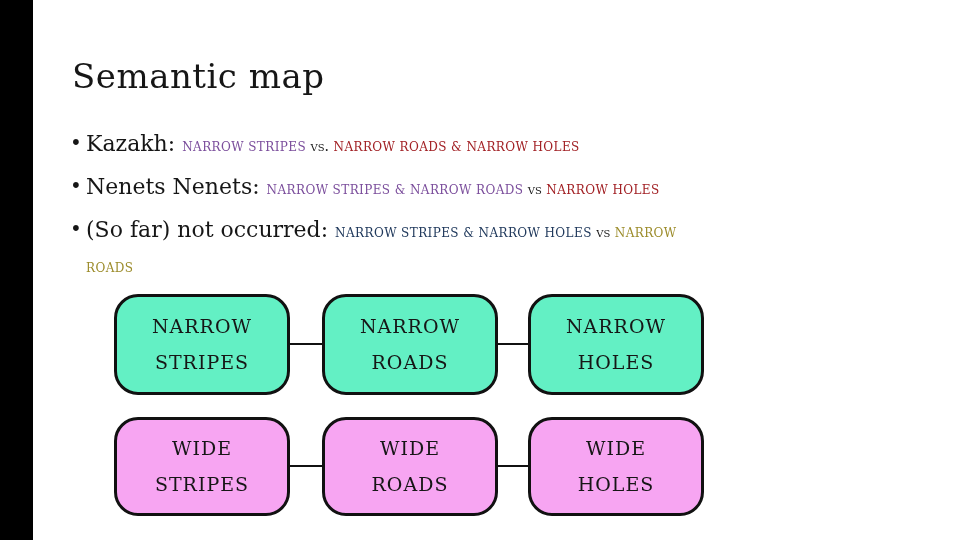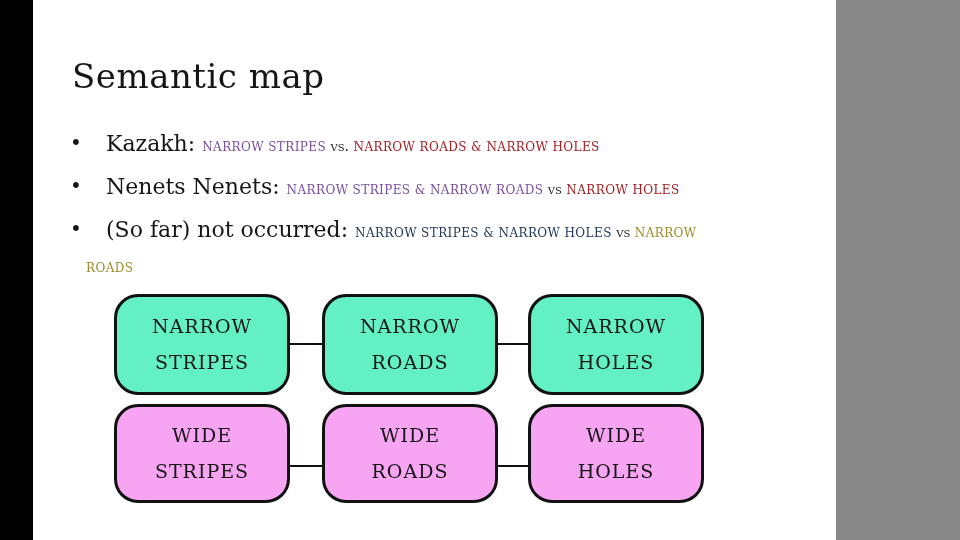--- a/index.html
+++ b/index.html
@@ -1,19 +1,19 @@
 <!DOCTYPE html>
 <html style="--background: #ffffff; --left_bar: #000000; --ink: #161616; --purple: #7b4e9c; --red: #a22125; --navy: #20395c; --olive: #9c8c2b; --green_box: #63f0c4; --pink_box: #f7a5f2;"><head>
 <meta charset="utf-8">
 <style>
   html, body { margin: 0; padding: 0; }
   body { background: #888; }
   .slide {
     position: relative;
-    width: 836px; height: 540px;
+    width: 960px; height: 540px;
     background: var(--background, #fff);
     overflow: hidden;
     font-family: "DejaVu Serif", "Liberation Serif", serif;
   }
   .left-bar {
     position: absolute; left: 0; top: 0;
     width: 33px; height: 540px;
     background: var(--left_bar, #000);
   }
   .title {
@@ -34,38 +34,38 @@
     color: var(--ink, #161616);
   }
   .bullet .dot {
     position: absolute; left: -2px; top: -1px;
     font-size: 20px;
     color: var(--ink, #161616);
   }
   .seg-body { font-size: 22px; }
   .seg-caps { font-size: 12px; letter-spacing: 0.4px; }
   .seg-vs   { font-size: 14px; font-variant: small-caps; color: var(--ink, #161616); }
-  .c-ink    { color: var(--ink, #161616); margin-left: 20px; }
+  .c-ink    { color: var(--ink, #161616); }
   .c-purple { color: var(--purple, #7b4e9c); }
   .c-red    { color: var(--red, #a22125); }
   .c-navy   { color: var(--navy, #20395c); }
   .c-olive  { color: var(--olive, #9c8c2b); }
 
   .box {
     position: absolute;
     width: 176px;
     border: 3px solid #111;
     border-radius: 24px;
     box-sizing: border-box;
     display: flex; flex-direction: column;
     align-items: center; justify-content: center;
     gap: 17px;
   }
   .row-top .box    { top: 294px; height: 101px; background: var(--green_box, #63f0c4); }
-  .row-bottom .box { top: 404px; height: 99px;  background: var(--pink_box, #f7a5f2); }
+  .row-bottom .box { top: 417px; height: 99px;  background: var(--pink_box, #f7a5f2); }
   .box .line {
     font-size: 19px; letter-spacing: 1px; line-height: 1;
     color: var(--ink, #161616);
   }
   .box-1 { left: 114px; }
   .box-2 { left: 322px; }
   .box-3 { left: 528px; }
   .connector {
     position: absolute; height: 2px;
     background: #111;

